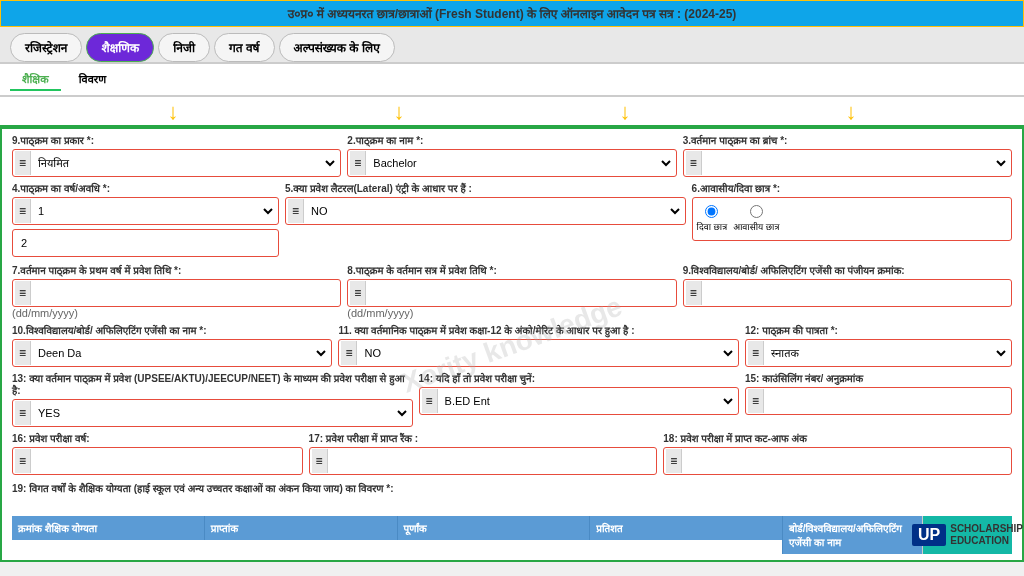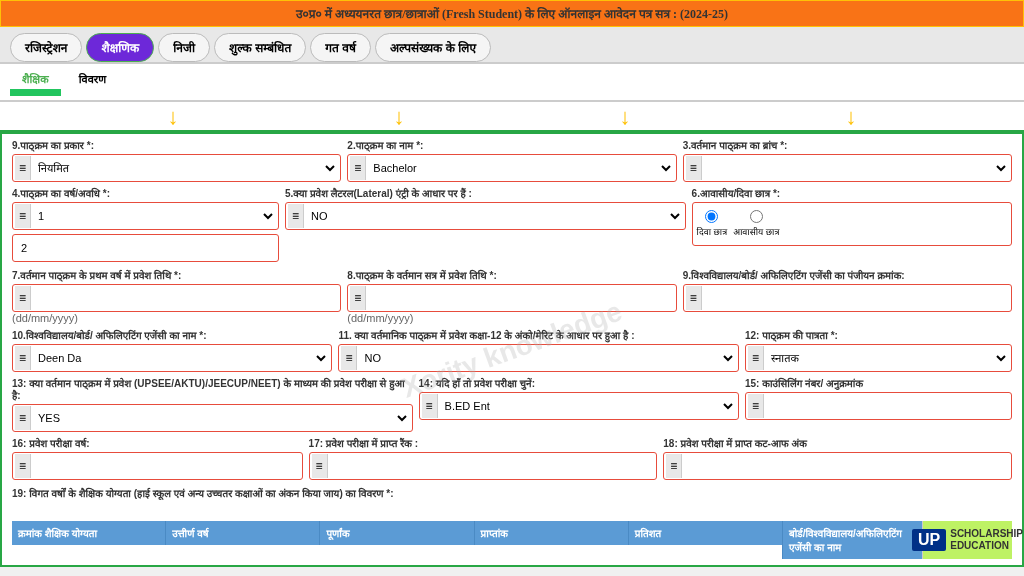--- a/index.html
+++ b/index.html
@@ -5,28 +5,27 @@
     * { box-sizing: border-box; margin: 0; padding: 0; }
     body {
       font-family: Arial, sans-serif;
       background: #f0f0f0;
       font-size: 11px;
       width: 1024px;
       min-height: 576px;
       overflow-x: hidden;
     }
     .top-banner {
-      background: #f97316;
+      background: #0ea5e9;
       border: 1px solid #ffc107;
       text-align: center;
       padding: 4px 8px;
       font-size: 12px;
       font-weight: bold;
       color: #333;
-      font-family: Liberation Serif, serif;
     }
     .nav-tabs {
       display: flex;
       background: #e8e8e8;
       padding: 6px 10px 0 10px;
       gap: 4px;
       align-items: center;
       border-bottom: 2px solid #ccc;
     }
     .nav-tab {
@@ -51,21 +50,21 @@
       border-bottom: 2px solid #ccc;
     }
     .sub-tab {
       padding: 3px 12px;
       font-size: 11px;
       font-weight: bold;
       cursor: pointer;
       border-bottom: 2px solid transparent;
     }
     .sub-tab.active {
-      border-bottom: 7px solid #22c55e;
+      border-bottom: 2px solid #22c55e;
       color: #4CAF50;
     }
     .form-container {
       background: #fff;
       padding: 6px 10px;
       border: 2px solid #28a745;
     }
     .form-row {
       display: flex;
       gap: 6px;
@@ -203,21 +202,20 @@
 <body>
 
 <div class="top-banner">
   <span>उ०प्र० में अध्ययनरत छात्र/छात्राओं (Fresh Student) के लिए ऑनलाइन आवेदन पत्र सत्र : (2024-25)</span>
 </div>
 
 <div class="nav-tabs">
   <div class="nav-tab">रजिस्ट्रेशन</div>
   <div class="nav-tab active">शैक्षणिक</div>
   <div class="nav-tab">निजी</div>
-  <div class="nav-tab">शुल्क सम्बंधित</div>
   <div class="nav-tab">गत वर्ष</div>
   <div class="nav-tab">अल्पसंख्यक के लिए</div>
 </div>
 
 <div style="background:#fff; border-bottom:2px solid #28a745; position:relative;">
   <div class="sub-tabs">
     <div class="sub-tab active">शैक्षिक</div>
     <div class="sub-tab">विवरण</div>
   </div>
 
@@ -405,31 +403,30 @@
       </div>
     </div>
   </div>
 
   <div class="table-section">
     <div class="table-header">19: विगत वर्षों के शैक्षिक योग्यता (हाई स्कूल एवं अन्य उच्चतर कक्षाओं का अंकन किया जाय) का विवरण *:</div>
     <div style="display:flex; align-items:stretch;margin-top:21px;">
       <div style="flex:1;">
         <div class="table-row-header">
           <div class="col">क्रमांक शैक्षिक योग्यता</div>
-          <div class="col">उत्तीर्ण वर्ष</div>
+          <div class="col">प्राप्तांक</div>
           <div class="col">पूर्णांक</div>
-          <div class="col">प्राप्तांक</div>
           <div class="col">प्रतिशत</div>
         </div>
       </div>
       <div style="width:140px; background:#5b9bd5; color:white; font-size:10px; font-weight:bold; padding:5px 6px; border-left:1px solid #4a8ac4; display:flex; align-items:center;">
         <span>बोर्ड/विश्वविद्यालय/अफिलिएटिंग एजेंसी का नाम</span>
       </div>
 
-      <div style="width:90px; background:#bef264; display:flex; flex-direction:column; align-items:center; justify-content:center; border-left:1px solid #ccc; padding:4px;">
+      <div style="width:90px; background:#14b8a6; display:flex; flex-direction:column; align-items:center; justify-content:center; border-left:1px solid #ccc; padding:4px;">
         <div class="logo-section">
           <div class="up-logo">UP</div>
           <div style="display:flex; flex-direction:column;">
             <span class="scholarship-text">SCHOLARSHIP</span>
             <span class="scholarship-text">EDUCATION</span>
           </div>
         </div>
       </div>
     </div>
   </div>

